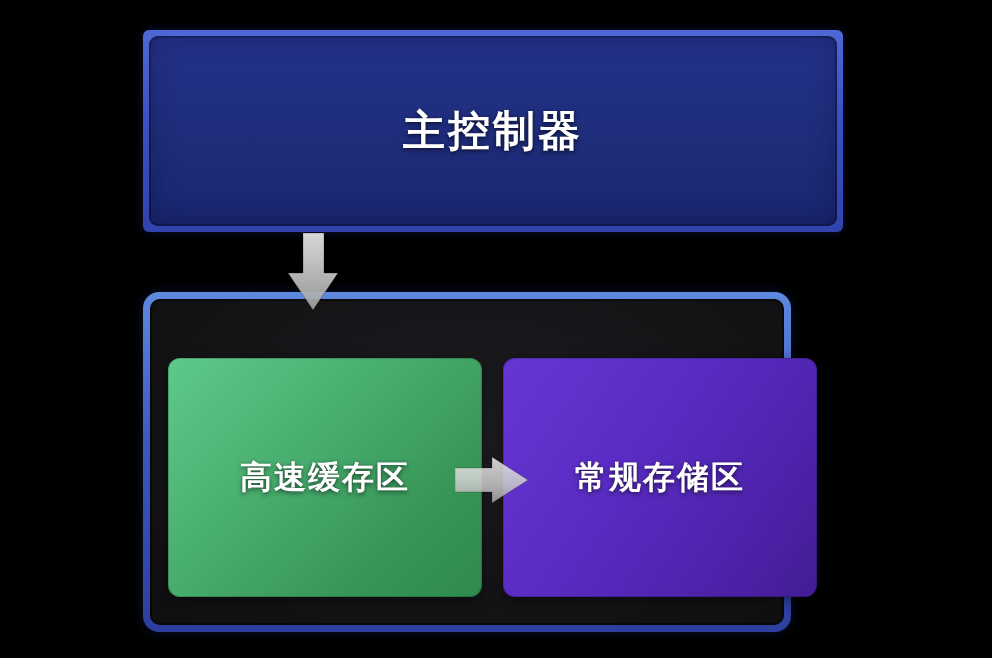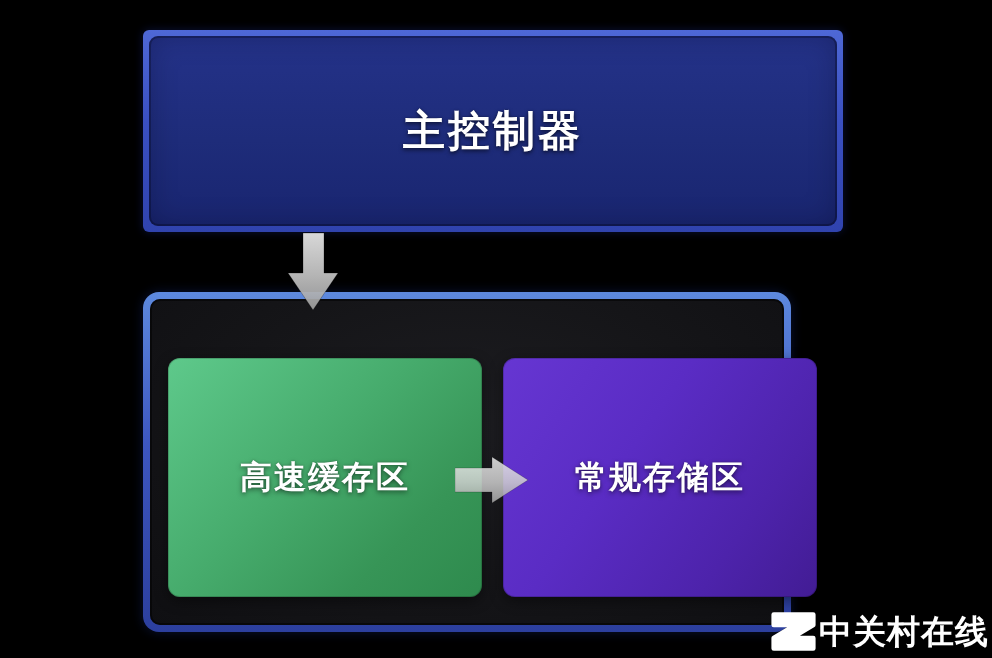--- a/index.html
+++ b/index.html
@@ -153,20 +153,14 @@
         <polygon points="0,11 37,11 37,0 73,23 37,46 37,35 0,35" fill="url(#gradRight)" fill-opacity="0.85" stroke="rgba(0,0,0,0.2)" stroke-width="1"></polygon>
       </svg>
 
       <div class="mem-box storage">
         <span class="mem-label">常规存储区</span>
       </div>
 
     </div>
   </div>
 
-  <div class="watermark">
-    <svg class="zol-logo" viewBox="0 0 50 44" xmlns="http://www.w3.org/2000/svg">
-      <path d="M4,4 H46 V15 L23,29 H46 V40 H4 V29 L27,15 H4 Z" fill="#ffffff" stroke="#ffffff" stroke-width="5" stroke-linejoin="round" stroke-linecap="round"></path>
-    </svg>
-    <span class="watermark-text">中关村在线</span>
-  </div>
 
 </div>
 
 </body></html>

